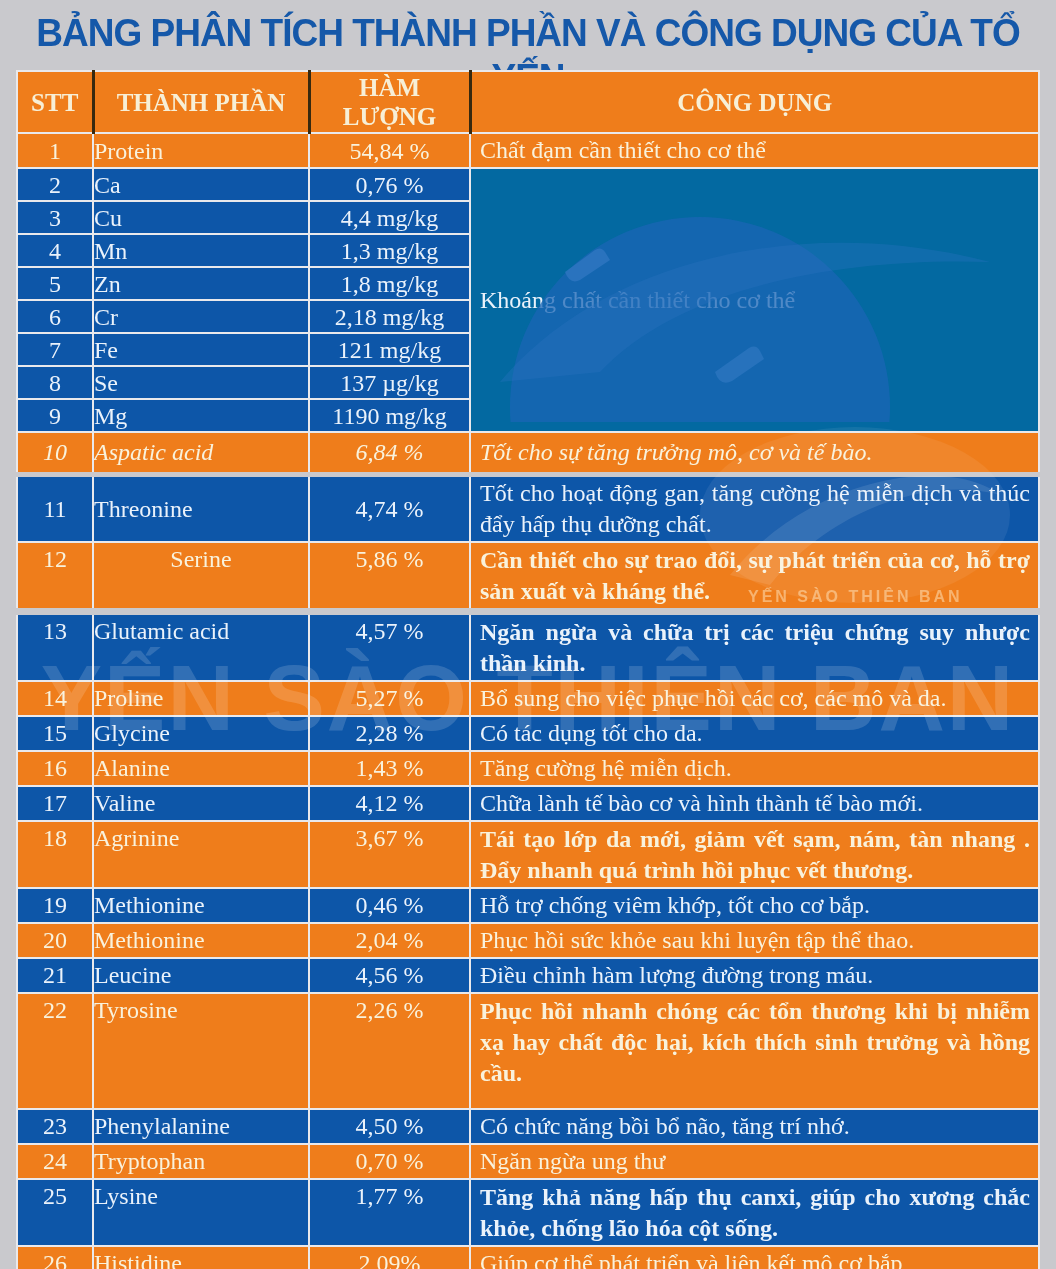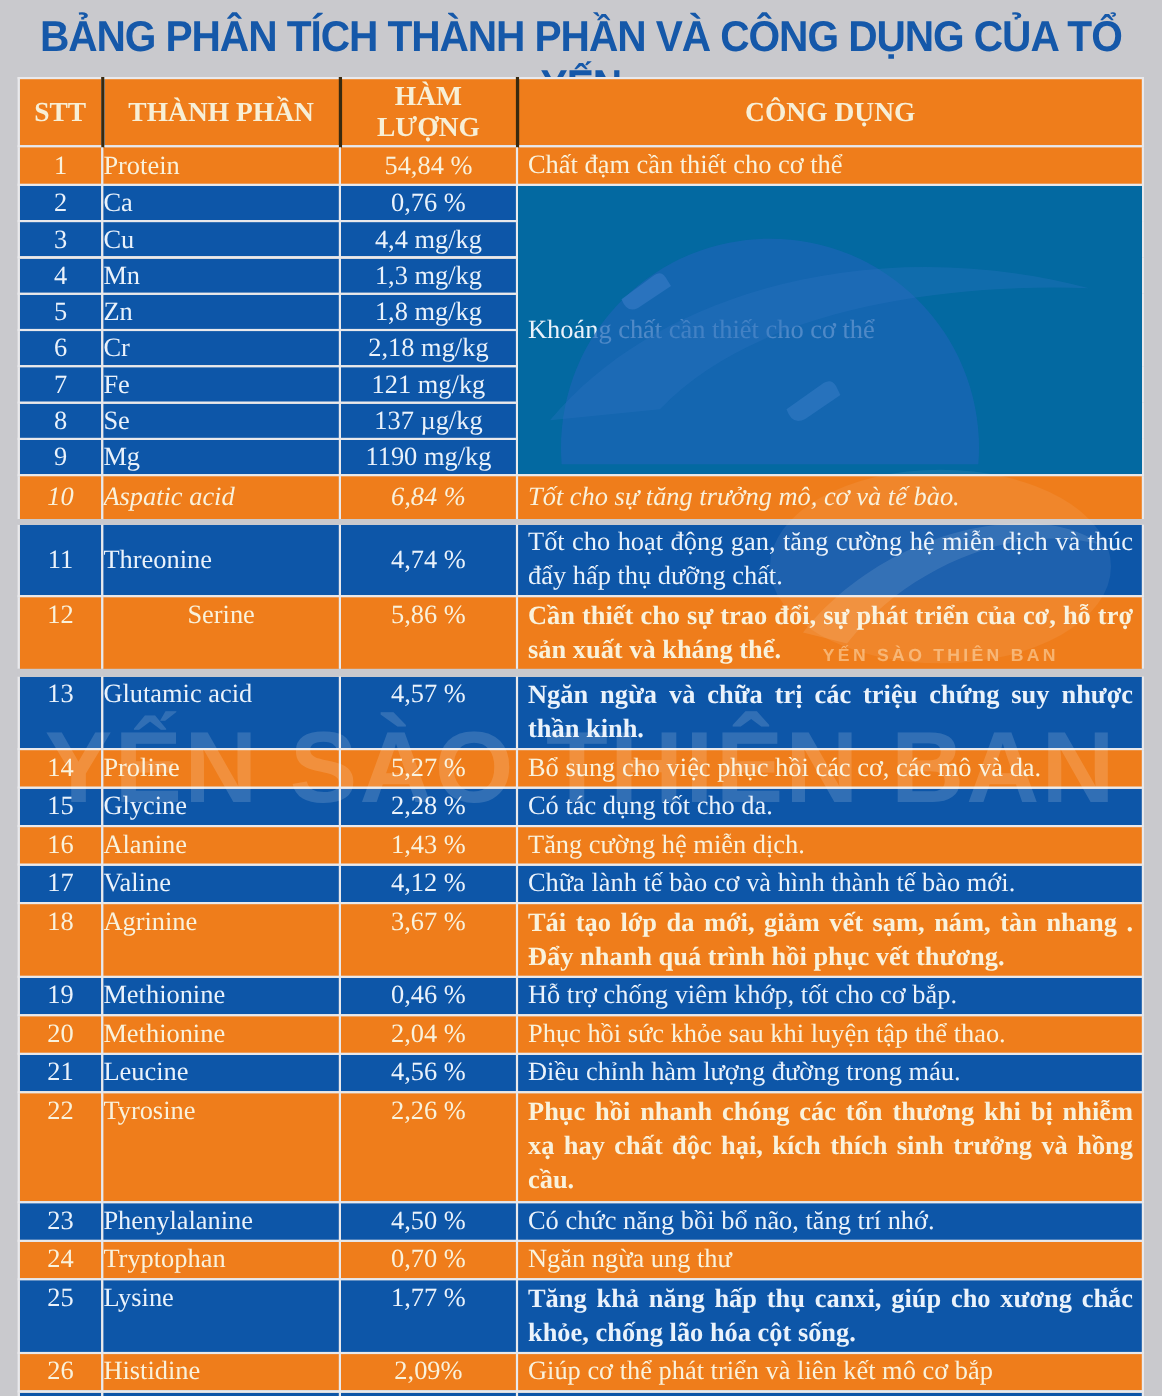--- a/index.html
+++ b/index.html
@@ -38,21 +38,21 @@
     font-size:25px; font-weight:700; text-align:center;
     line-height:29px; padding:0 6px;
   }
   tr.head th.thsep { border-left:3px solid #38290F; }
 
   tbody tr { height:33px; }
   tbody tr.h42 { height:42px;font-style:italic; }
   tbody tr.h62 { height:62px; }
   tbody tr.h64 { height:64px; }
   tbody tr.h66 { height:66px; }
-  tbody tr.h96 { height:100px; }
+  tbody tr.h96 { height:116px; }
 
   tr.row-orange td { background:#EF7D1B; color:#F9F2DC; }
   tr.row-blue   td { background:#0D56A8; color:#EAF2FB; }
 
   td { font-size:24px; line-height:30px; vertical-align:middle; }
   td.stt  { text-align:center; }
   td.name { padding-left:0; }
   td.amt  { text-align:center; }
   td.use  { padding:1px 8px 1px 9px; line-height:31px; }
   td.use.just { text-align:justify; }

